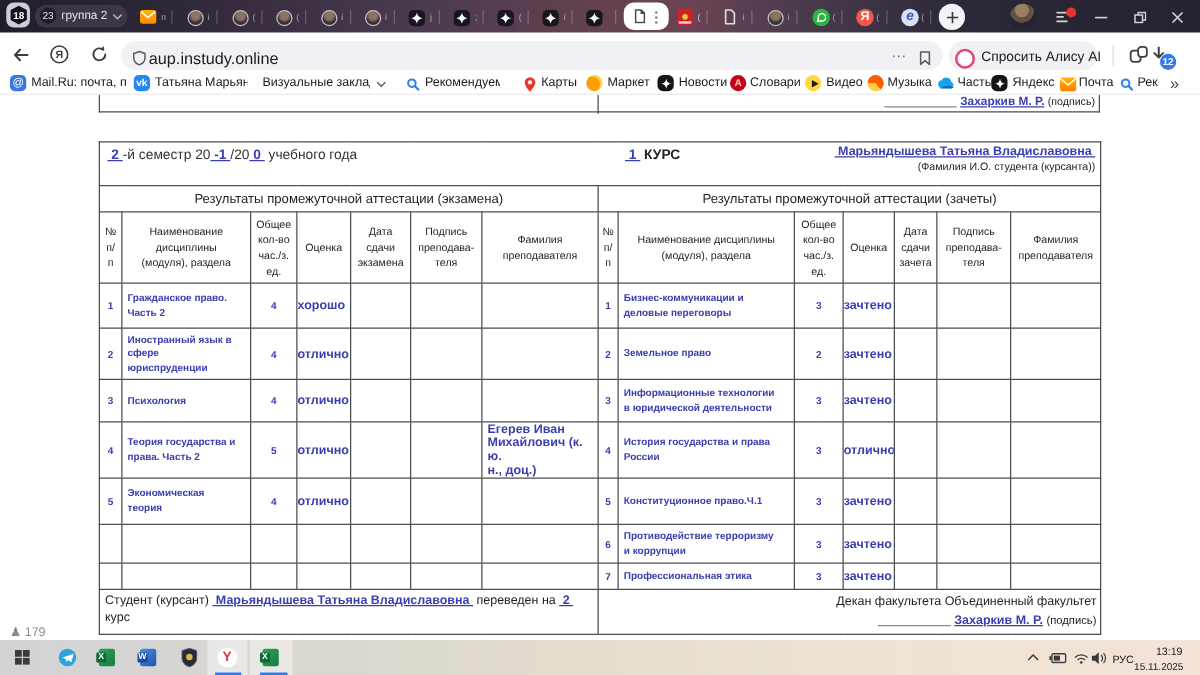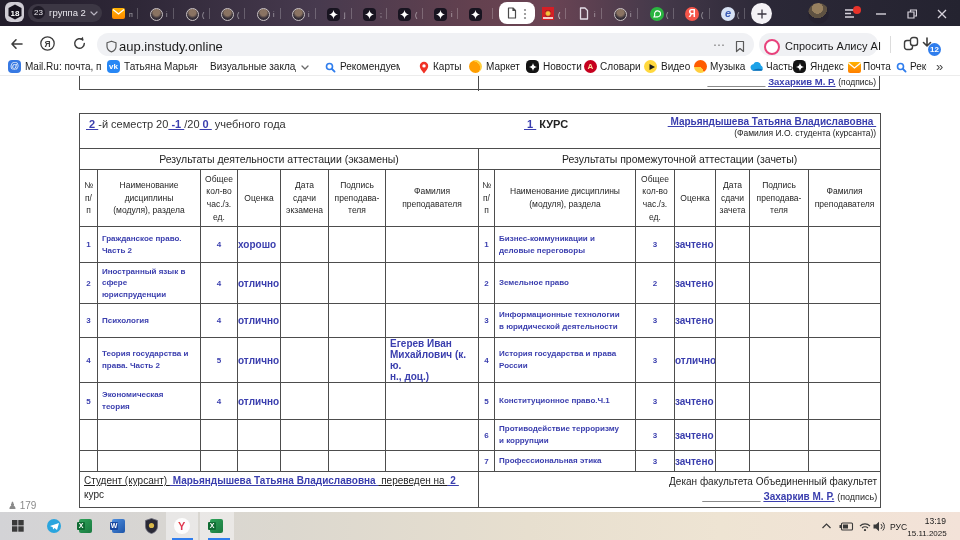--- a/index.html
+++ b/index.html
@@ -303,30 +303,30 @@
           <col style="width:41px">
           <col style="width:34px">
           <col style="width:59px">
           <col style="width:72px">
       </colgroup>
       <tbody>
           <tr style="height:34px;">
         <td colspan="14" style="padding:0 2px;">
           <div style="position:relative;width:100%;height:34px;">
             <div class="abs" style="left:4px;top:4px;font-size:11px;color:#333;white-space:nowrap;"><a class="lnk" style="font-size:11px;">&nbsp;2&nbsp;</a>-й семестр 20<a class="lnk" style="font-size:11px;">&nbsp;-1&nbsp;</a>/20<a class="lnk" style="font-size:11px;">&nbsp;0&nbsp;</a>&nbsp;учебного года</div>
-            <div class="abs" style="left:418px;top:4px;font-size:11px;color:#222;font-weight:bold;white-space:nowrap;margin-left:24px;"><a class="lnk" style="font-size:11px;">&nbsp;1&nbsp;</a> КУРС</div>
+            <div class="abs" style="left:418px;top:4px;font-size:11px;color:#222;font-weight:bold;white-space:nowrap;"><a class="lnk" style="font-size:11px;">&nbsp;1&nbsp;</a> КУРС</div>
             <div class="abs" style="right:2px;top:2px;text-align:right;">
               <div style="font-size:10px;"><a class="lnk" style="font-size:10px;">&nbsp;Марьяндышева Татьяна Владиславовна&nbsp;</a></div>
               <div style="font-size:8.5px;color:#222;margin-top:1px;">(Фамилия <span style="">И.О. студента (курсанта</span>))</div>
             </div>
           </div>
         </td>
       </tr>
       <tr style="height:21px;">
-        <td colspan="7" style="font-size:10.5px;color:#1f1f1f;text-align:center;">Результаты деятельности аттестации (экзамены)</td>
+        <td colspan="7" style="font-size:10.5px;color:#1f1f1f;text-align:center;">Результаты промежуточной аттестации (экзамена)</td>
         <td colspan="7" style="font-size:10.5px;color:#1f1f1f;text-align:center;">Результаты промежуточной аттестации (зачеты)</td>
       </tr>
       <tr style="height:57px;">
         <td class="hdr">№<br>п/<br>п</td>
         <td class="hdr">Наименование<br>дисциплины<br>(модуля), раздела</td>
         <td class="hdr">Общее<br>кол-во<br>час./з.<br>ед.</td>
         <td class="hdr">Оценка</td>
         <td class="hdr">Дата<br>сдачи<br>экзамена</td>
         <td class="hdr">Подпись<br>преподава-<br>теля</td>
         <td class="hdr">Фамилия<br>преподавателя</td>
@@ -444,21 +444,21 @@
             <td></td>
         <td class="dnum">7</td>
             <td class="dname">Профессиональная этика</td>
             <td class="dnum">3</td>
             <td class="dmark">зачтено</td>
             <td></td>
             <td></td>
             <td></td>
       </tr>
       <tr style="height:36px;">
-        <td colspan="7" style="vertical-align:top;padding:2px 4px;font-size:10px;color:#1f1f1f;line-height:1.4;"><span style="white-space:nowrap;text-decoration:underline;">Студент (курсант) <a class="lnk" style="font-size:10px;">&nbsp;Марьяндышева Татьяна Владиславовна&nbsp;</a> переведен на <a class="lnk" style="font-size:10px;">&nbsp;2&nbsp;</a></span><br>курс</td>
+        <td colspan="7" style="vertical-align:top;padding:2px 4px;font-size:10px;color:#1f1f1f;line-height:1.4;"><span style="white-space:nowrap;">Студент (курсант) <a class="lnk" style="font-size:10px;">&nbsp;Марьяндышева Татьяна Владиславовна&nbsp;</a> переведен на <a class="lnk" style="font-size:10px;">&nbsp;2&nbsp;</a></span><br>курс</td>
         <td colspan="7" style="vertical-align:top;padding:2px 3px;font-size:10px;color:#1f1f1f;text-align:right;line-height:1.5;">Декан факультета Объединенный факультет<br>
           <span style="text-decoration:underline;color:#8a8a8a;">&nbsp;&nbsp;&nbsp;&nbsp;&nbsp;&nbsp;&nbsp;&nbsp;&nbsp;&nbsp;&nbsp;&nbsp;&nbsp;&nbsp;&nbsp;&nbsp;&nbsp;&nbsp;&nbsp;&nbsp;&nbsp;</span> <a class="lnk" style="font-size:10px;">Захаркив М. Р.</a> <span style="font-size:9px;">(подпись)</span>
         </td>
       </tr>
     </tbody>
       </table>
 
     <div class="abs" style="left:8px;top:424px;font-size:10px;color:#8a8a8a;">♟ 179</div>
   </div>
 

